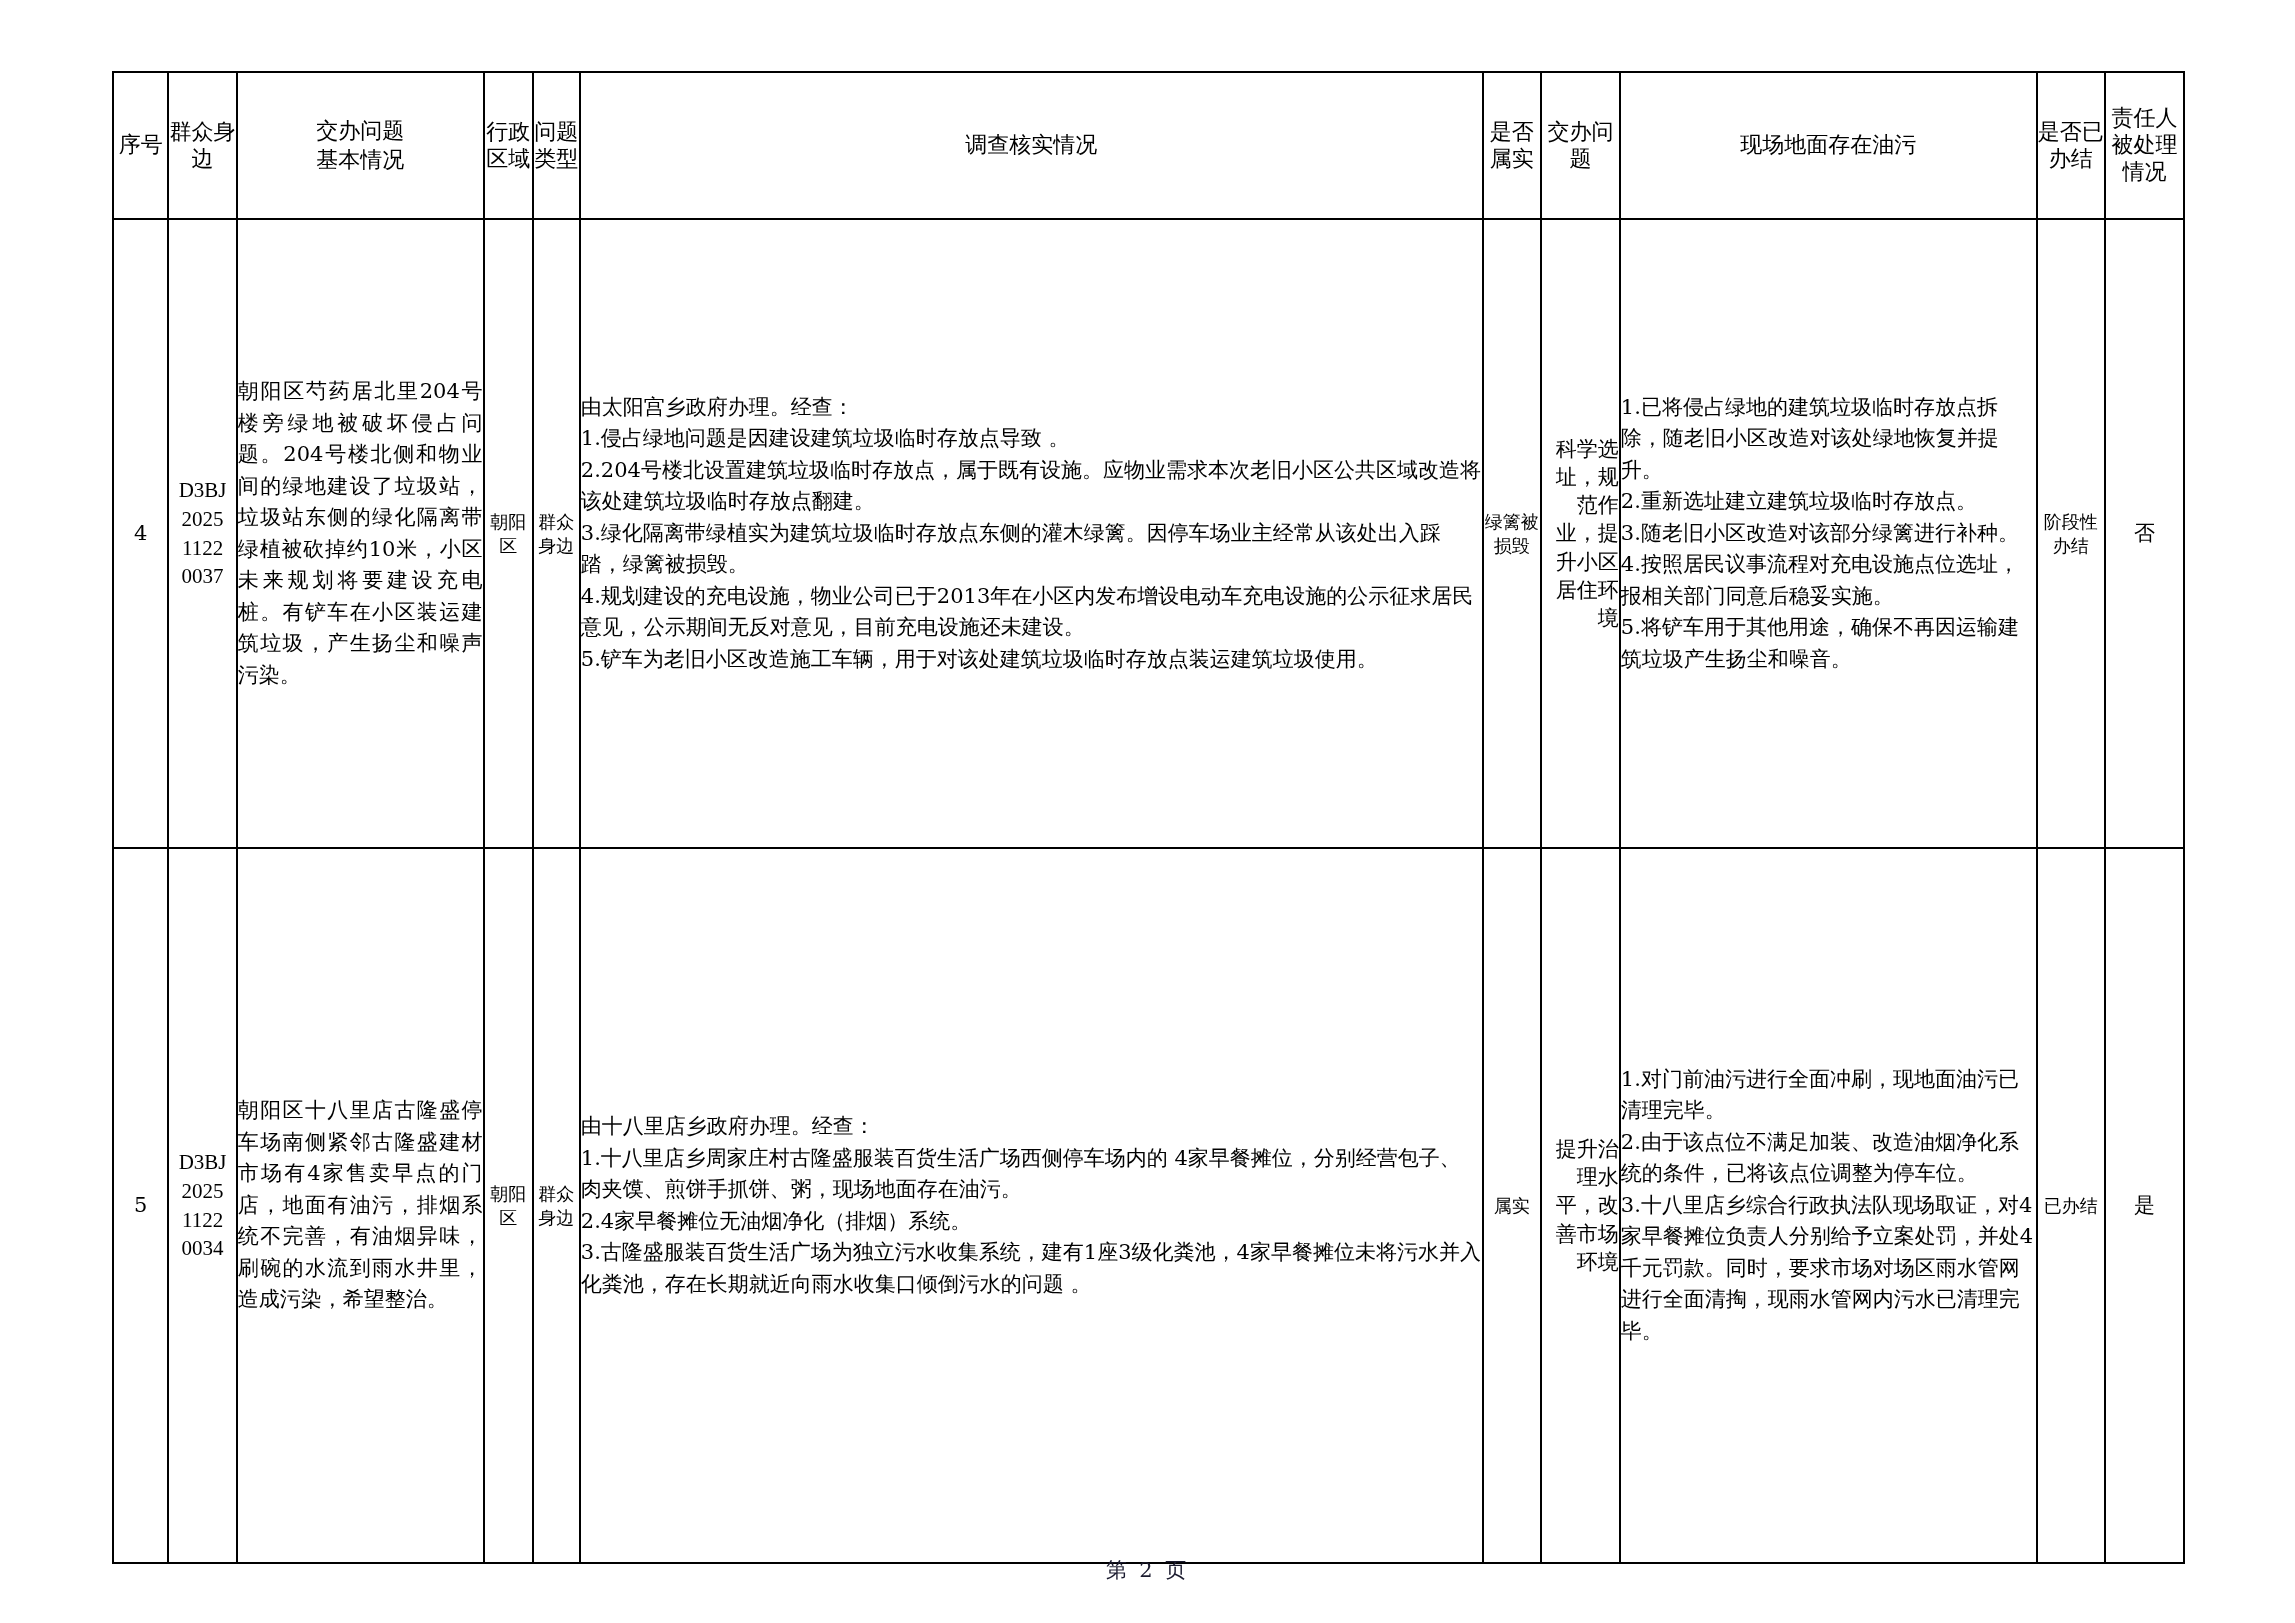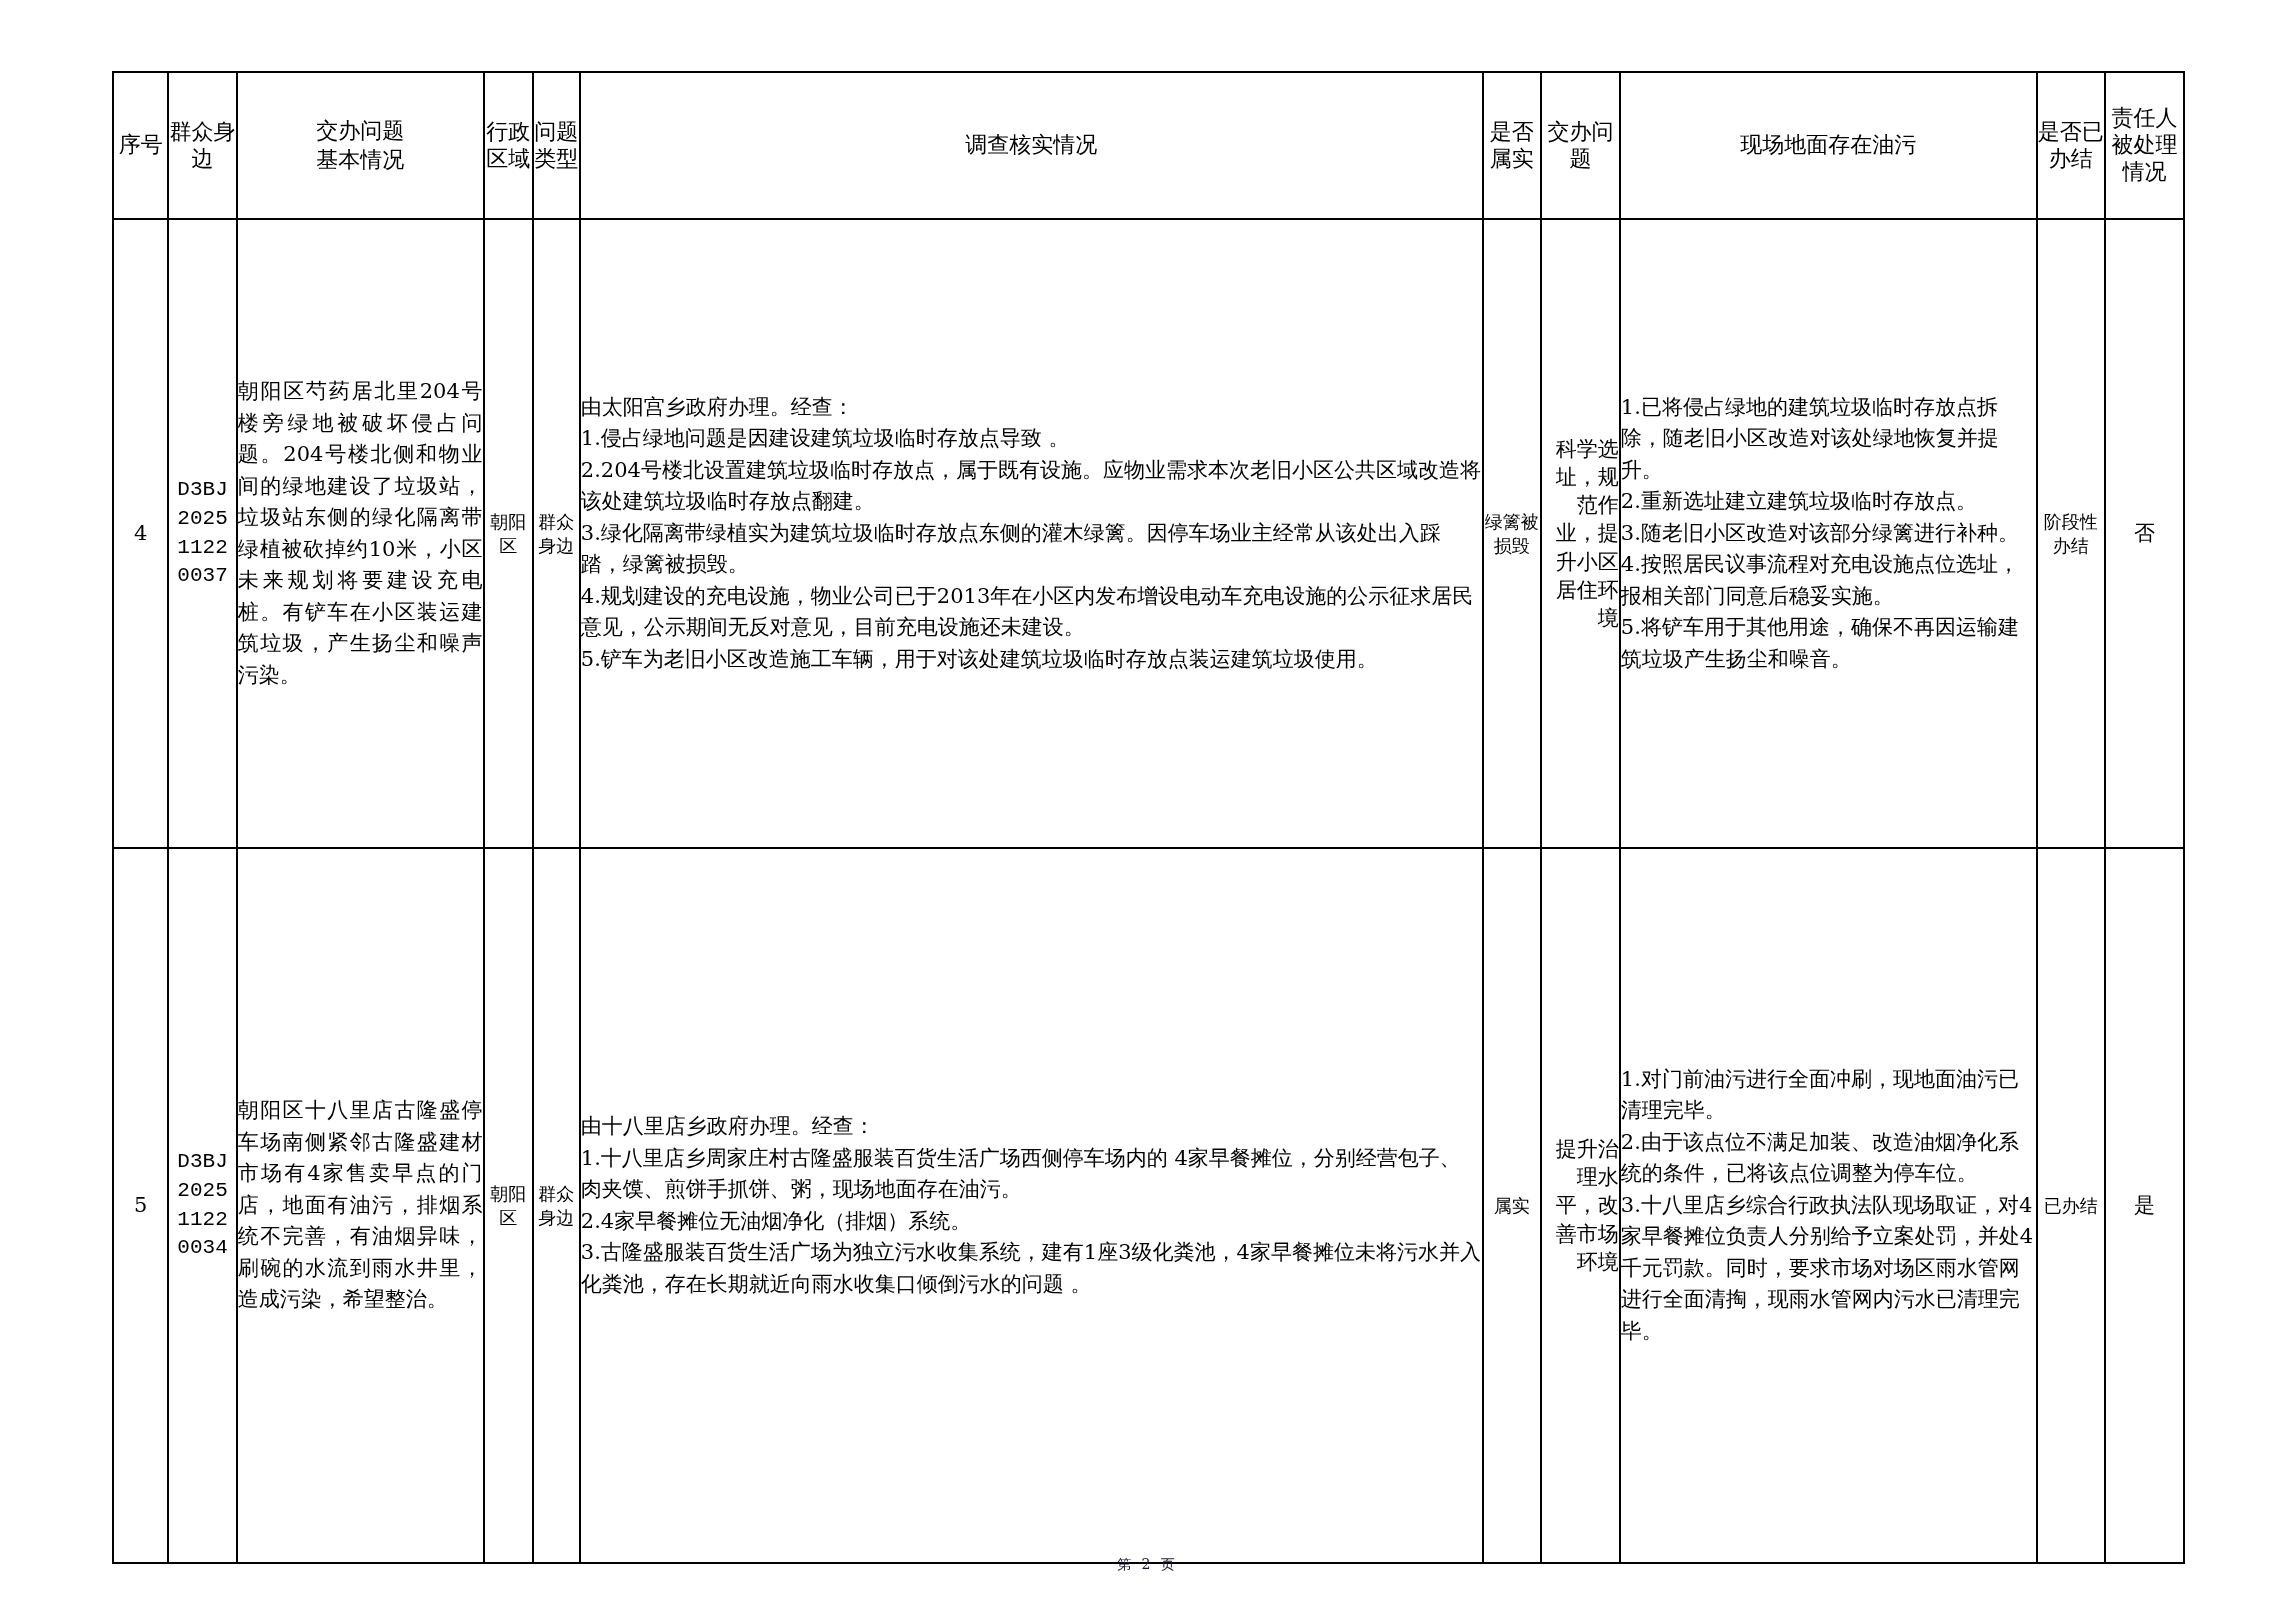--- a/index.html
+++ b/index.html
@@ -98,21 +98,21 @@
   .cell-block.just {
     text-align: justify;
     text-justify: inter-ideograph;
   }
 
   .code-stack {
     text-align: center;
     line-height: 1.38;
     font-size: 21px;
     white-space: pre-line;
-    font-family: Liberation Mono, monospace;
+    font-family: Liberation Serif, serif;
   }
 
   .narrow-stack {
     text-align: center;
     line-height: 1.3;
     word-break: break-all;
     padding: 2.9px 1px;
     font-size: 18px;
   }
 
@@ -126,21 +126,21 @@
 
   tr.row-4 td { height: 627px; }
   tr.row-5 td { height: 713px; }
 
   .footer {
     position: absolute;
     left: 0;
     top: 1556px;
     width: 2295px;
     text-align: center;
-    font-size: 14px;
+    font-size: 21px;
     letter-spacing: 2.9px;
     font-family: "DejaVu Serif", "Liberation Serif", serif;
     color: #1a1a2e;
   }
 </style>
 </head>
 <body>
 
 <div class="page">
 

